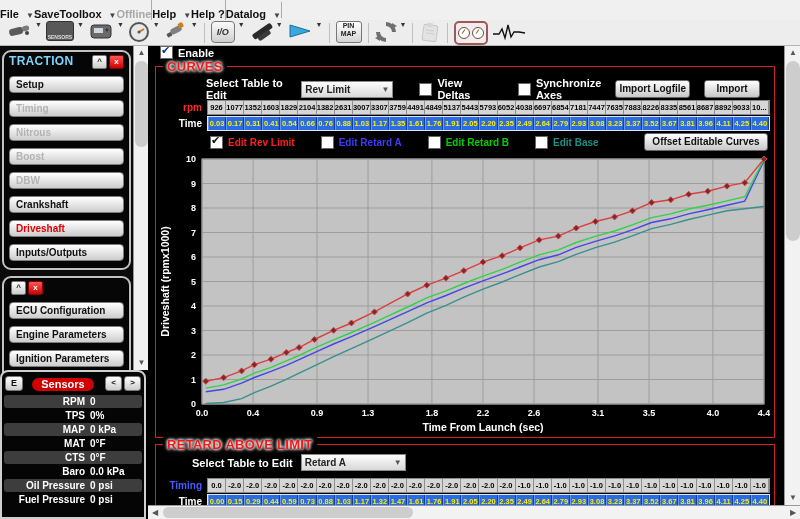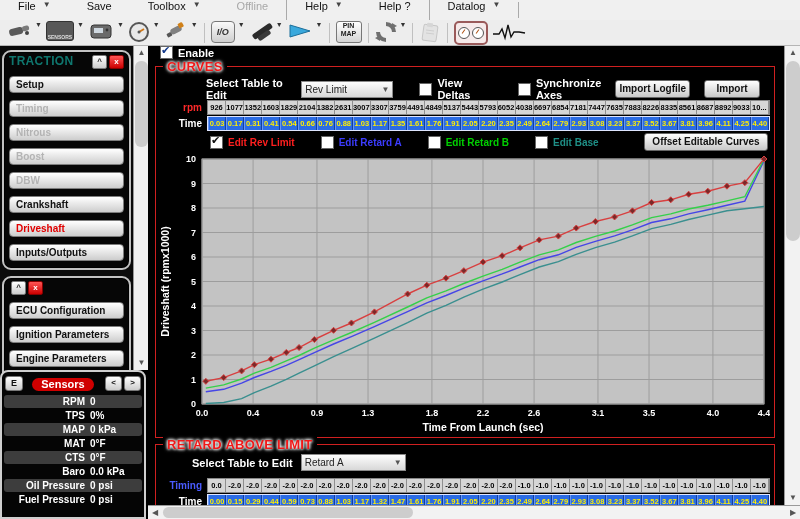--- a/index.html
+++ b/index.html
@@ -2,22 +2,22 @@
 <html><head>
 <meta charset="utf-8">
 <style>
   html,body{margin:0;padding:0;width:800px;height:519px;overflow:hidden;
     font-family:"Liberation Sans","DejaVu Sans",sans-serif;background:#000;}
   .win{position:absolute;inset:0;}
 
   
   .menubar{position:absolute;left:0;top:0;width:800px;height:20px;background:#f0f0f0;
     border-bottom:1px solid #d8d8d8;display:flex;align-items:center;}
-  .menu-item{display:flex;align-items:flex-start;padding:0 18px;height:20px;font-size:11px;
-    font-weight:normal;color:#111;cursor:default;}
+  .menu-item{display:flex;align-items:flex-end;padding:0 0;height:20px;font-size:11px;
+    font-weight:bold;color:#111;cursor:default;}
   .menu-item.sep{border-left:1px solid #aaa;}
   .menu-item.disabled{color:#a8a8a8;}
   .menu-arrow{display:none;font-size:8px;color:#444;margin-left:7px;}
   .menu-item.arrow .menu-arrow{display:inline;}
   .menu-end-sep{width:1px;height:16px;background:#aaa;}
 
   
   .toolbar{position:absolute;left:0;top:20px;width:800px;height:26px;background:#ededed;
     border-bottom:1px solid #b5b5b5;display:flex;align-items:center;padding-left:4px;box-sizing:border-box;}
   .tool{display:flex;align-items:flex-start;margin:0 2px;height:24px;}
@@ -34,21 +34,21 @@
   .dis{opacity:.45;}
 
   
   .appbody{position:absolute;left:0;top:46px;width:800px;height:473px;background:#000;}
 
   
   .sidebar{position:absolute;left:0;top:0;width:133px;height:473px;background:#0b0b0b;overflow:hidden;}
   .panel{margin:4px 2px 6px 2px;border:2px solid #c2c2c2;border-radius:9px;background:#060606;
     padding:3px 5px 7px 5px;box-shadow:0 0 0 1px #000 inset;}
   .panel-head{display:flex;align-items:flex-start;}
-  .panel-title{flex:1;color:#0f766e;font-weight:bold;font-size:12px;line-height:12px;letter-spacing:.3px;}
+  .panel-title{flex:1;color:#7dd3fc;font-weight:bold;font-size:12px;line-height:12px;letter-spacing:.3px;}
   .ph-btn{width:13px;height:12px;border:1px solid #777;border-radius:2px;background:linear-gradient(#fff,#ccc);
     font-size:8px;font-weight:bold;color:#222;text-align:center;line-height:11px;margin-left:2px;}
   .ph-btn.close{background:linear-gradient(#f55,#c00);color:#fff;border-color:#800;}
   .side-btn{position:relative;height:13px;line-height:13px;margin-top:7px;border:1px solid #7d7d7d;border-radius:4px;
     background:linear-gradient(#ffffff,#cdcdcd);font-size:10px;font-weight:bold;color:#111;
     padding:1px 6px;white-space:nowrap;overflow:hidden;}
   .side-btn.disabled{color:#b3b3b3;}
   .side-btn.active{color:#e00000;}
   .side-btn.plus::after{content:"+";position:absolute;right:5px;top:1px;font-weight:bold;}
   .panel.system{height:152px;overflow:hidden;}
@@ -86,21 +86,21 @@
   .rbox{position:absolute;left:7px;border:1px solid #d02020;background:#000;}
   .box-title{position:absolute;top:-8px;left:7px;background:#000;padding:0 4px;color:#f01818;
     font-weight:bold;font-size:13px;letter-spacing:.3px;text-shadow:0 0 3px #fff,0 0 3px #fff,0 0 4px #fff;}
   .curves{top:20px;width:618px;height:370px;}
   .retard{top:398px;width:618px;height:75px;border-bottom:none;}
 
   .ctrl-row{position:absolute;left:0;top:10px;width:100%;display:flex;align-items:center;}
   .sel-label{color:#fff;font-weight:bold;font-size:11px;}
   .select{height:17px;border:1px solid #8a8a8a;background:linear-gradient(#fdfdfd,#d8d8d8);display:flex;
     align-items:center;font-size:10px;color:#222;padding:0 3px;box-sizing:border-box;}
-  .select .val{flex:1;white-space:nowrap;overflow:hidden;}
+  .select .val{flex:1;white-space:nowrap;overflow:hidden;font-weight:bold;}
   .select .chev{font-size:8px;color:#555;margin-left:4px;}
   .chk{display:flex;align-items:center;gap:5px;}
   .btn{border:1px solid #666;border-radius:3px;background:linear-gradient(#ffffff,#c8c8c8);
     font-weight:bold;font-size:10px;color:#111;text-align:center;box-shadow:0 1px 1px #00000066;}
 
   .data-row{position:absolute;left:0;display:flex;width:100%;height:15px;align-items:stretch;}
   .row-label{width:46px;text-align:right;padding-right:5px;font-size:10px;font-weight:bold;line-height:15px;flex:none;}
   .cells{flex:1;display:flex;margin-right:4px;border:1px solid #888;}
   .cell{flex:1;font-size:7.5px;font-weight:bold;text-align:center;line-height:13px;overflow:hidden;white-space:nowrap;}
   .gray-cells .cell{background:#d6d6d6;color:#000;border-right:1px solid #8f8f8f;}
@@ -288,22 +288,22 @@
         </div>
       </div>
 
       <div class="panel system">
         <div class="panel-head">
           <div class="ph-btn">^</div>
           <div class="ph-btn close">x</div>
         </div>
         <div>
           <div class="side-btn">ECU Configuration</div>
+            <div class="side-btn">Engine Parameters</div>
             <div class="side-btn">Ignition Parameters</div>
-            <div class="side-btn">Engine Parameters</div>
             <div class="side-btn">Dwell Time</div>
             <div class="side-btn plus">Sensor Scaling/Warnings</div>
             <div class="side-btn plus">Basic I/O</div>
         </div>
       </div>
     </div>
 
     <div class="sscroll">
       <div class="sb-arrow up">▲</div>
       <div class="thumb"></div>

